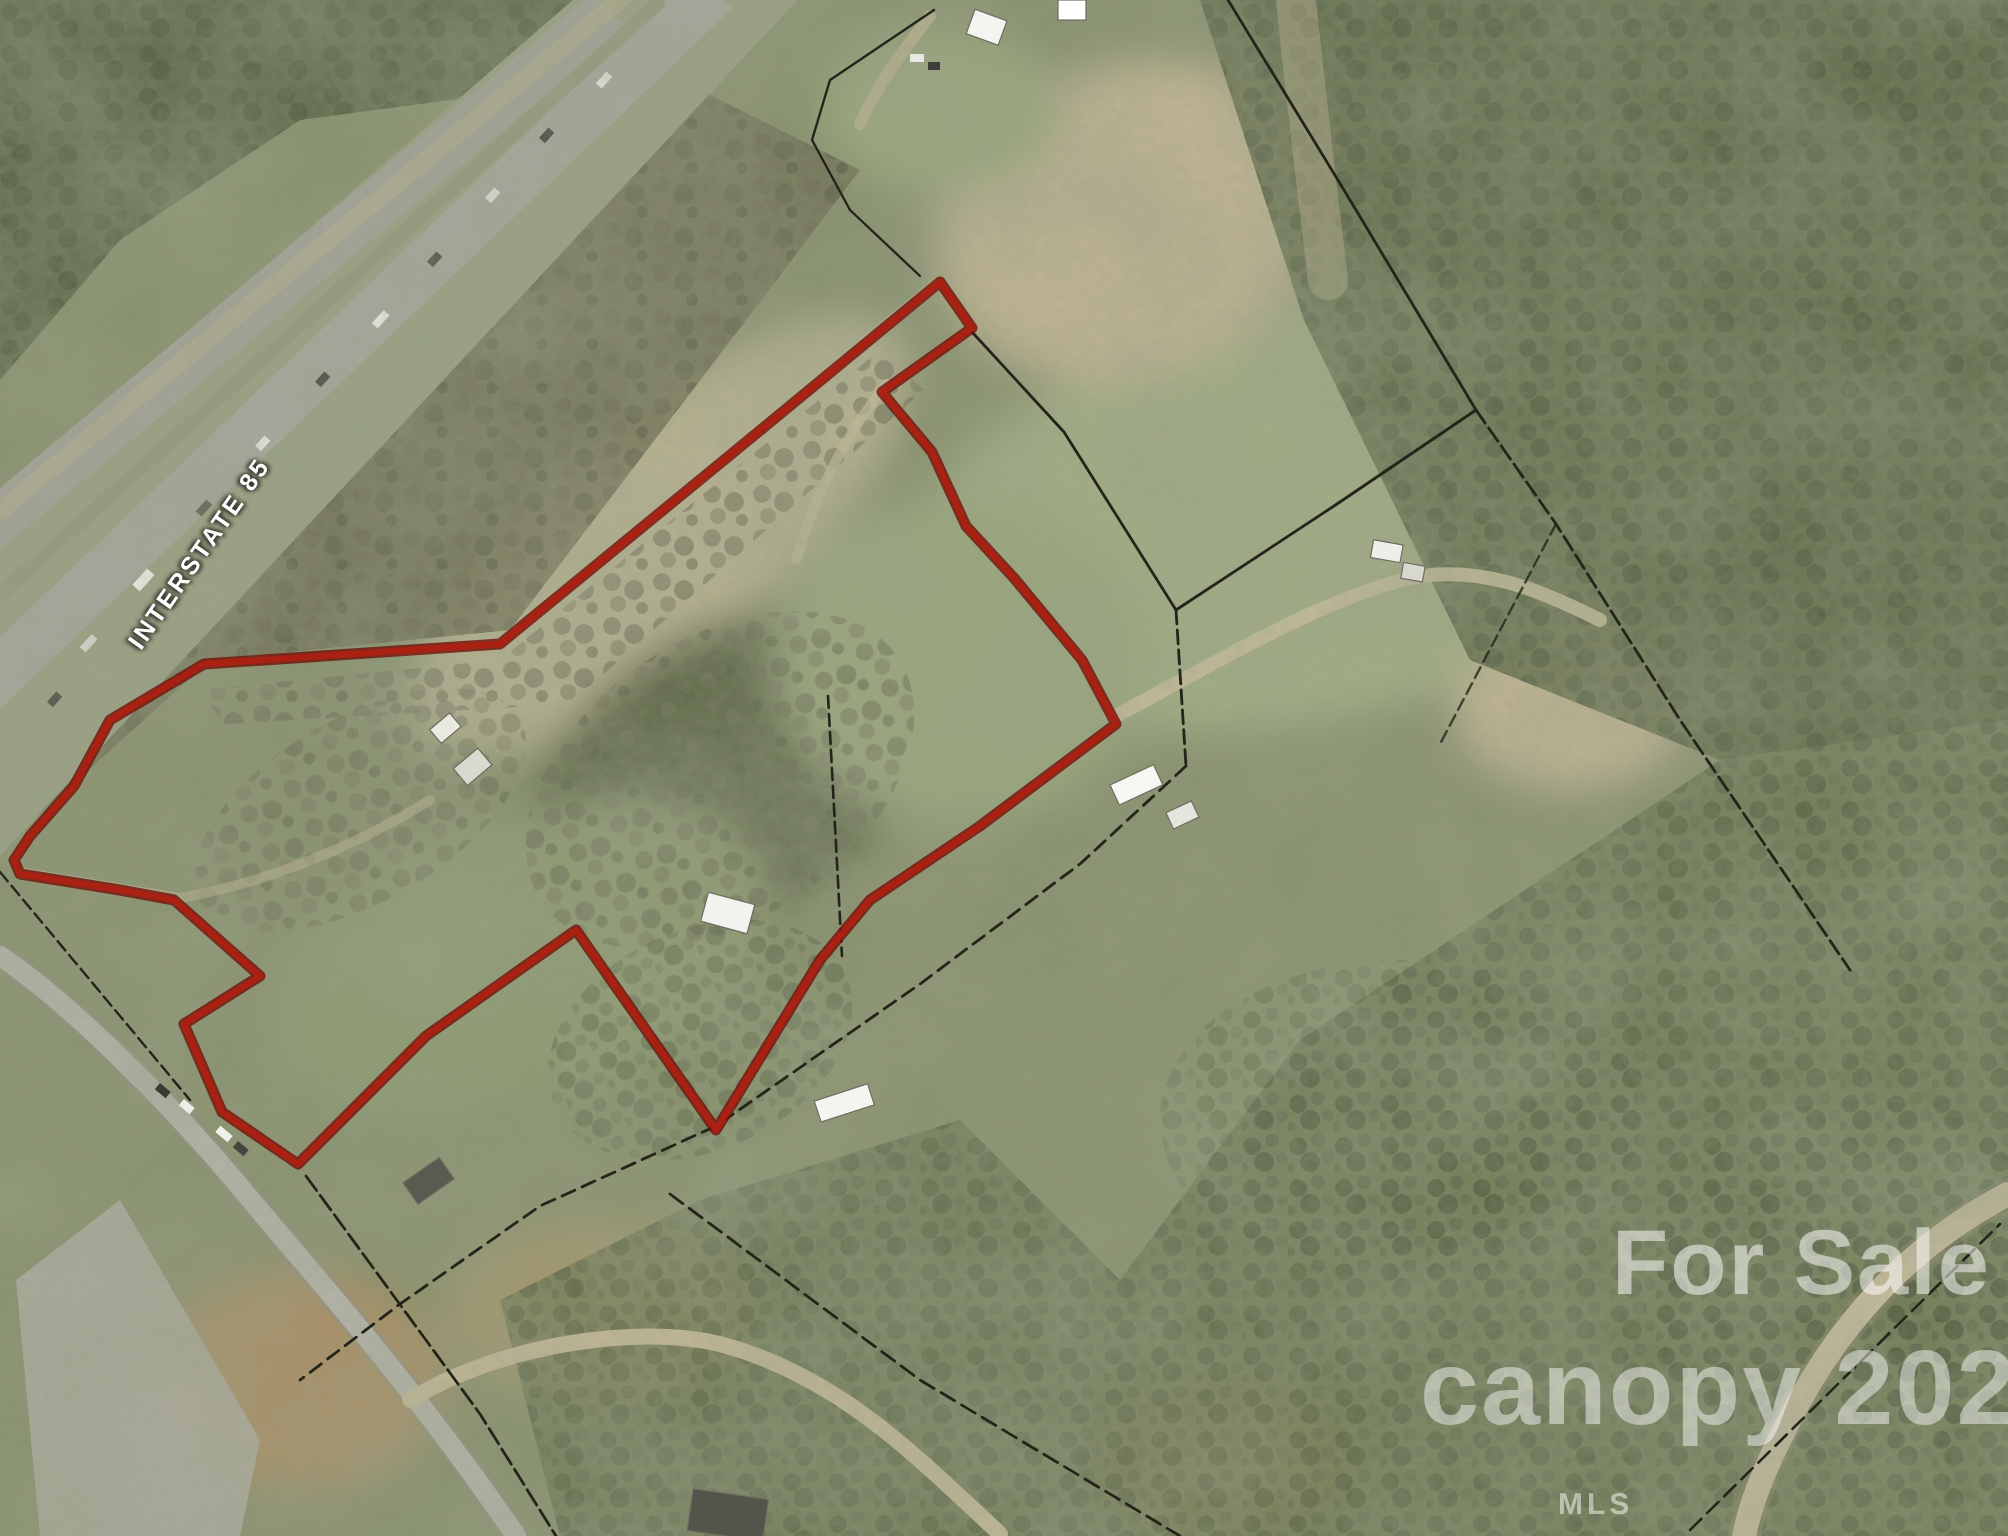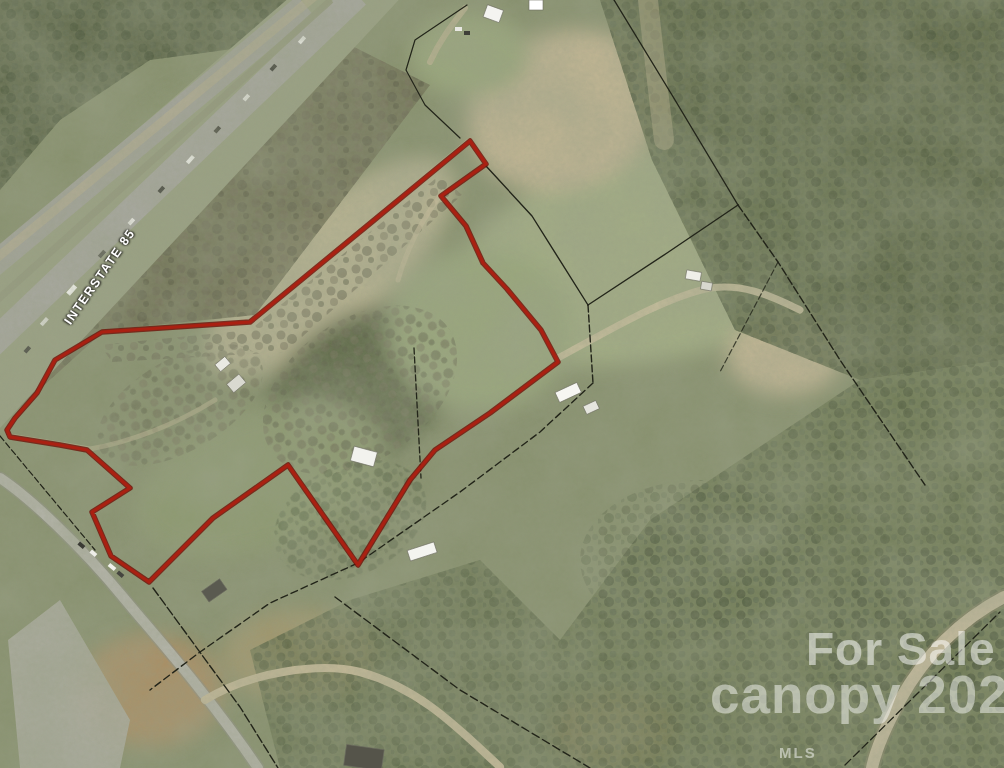--- a/index.html
+++ b/index.html
@@ -2,21 +2,21 @@
 <html><head>
 <meta charset="utf-8">
 <style>
   html,body{margin:0;padding:0;background:#222;}
   #stage{
     position:relative;width:1004px;height:768px;overflow:hidden;
     background:#87906d;font-family:"Liberation Sans",sans-serif;
   }
   #terrain{position:absolute;left:0;top:0;}
   .wm{position:absolute;color:rgba(255,255,255,.55);font-weight:bold;white-space:nowrap;pointer-events:none;}
-  #wm-forsale{left:806px;top:622px;font-size:46px;letter-spacing:1px;opacity:.95;}
+  #wm-forsale{left:806px;top:604px;font-size:46px;letter-spacing:1px;opacity:.95;}
   #wm-canopy{left:710px;top:664px;font-size:53px;letter-spacing:1px;opacity:.85;}
   #wm-mls{left:763px;top:744px;font-size:15px;letter-spacing:2px;opacity:.9;padding-left:16px;}
   #hwy-label{
     position:absolute;left:28px;top:268px;width:150px;height:22px;
     transform:rotate(-55deg);transform-origin:center;
     color:#ffffff;font-size:12.5px;font-weight:bold;letter-spacing:1.5px;
     text-align:center;
     text-shadow:0 0 2px #3a3a33,1px 1px 2px #2c2c26,-1px -1px 2px #2c2c26;
   }
 </style>

